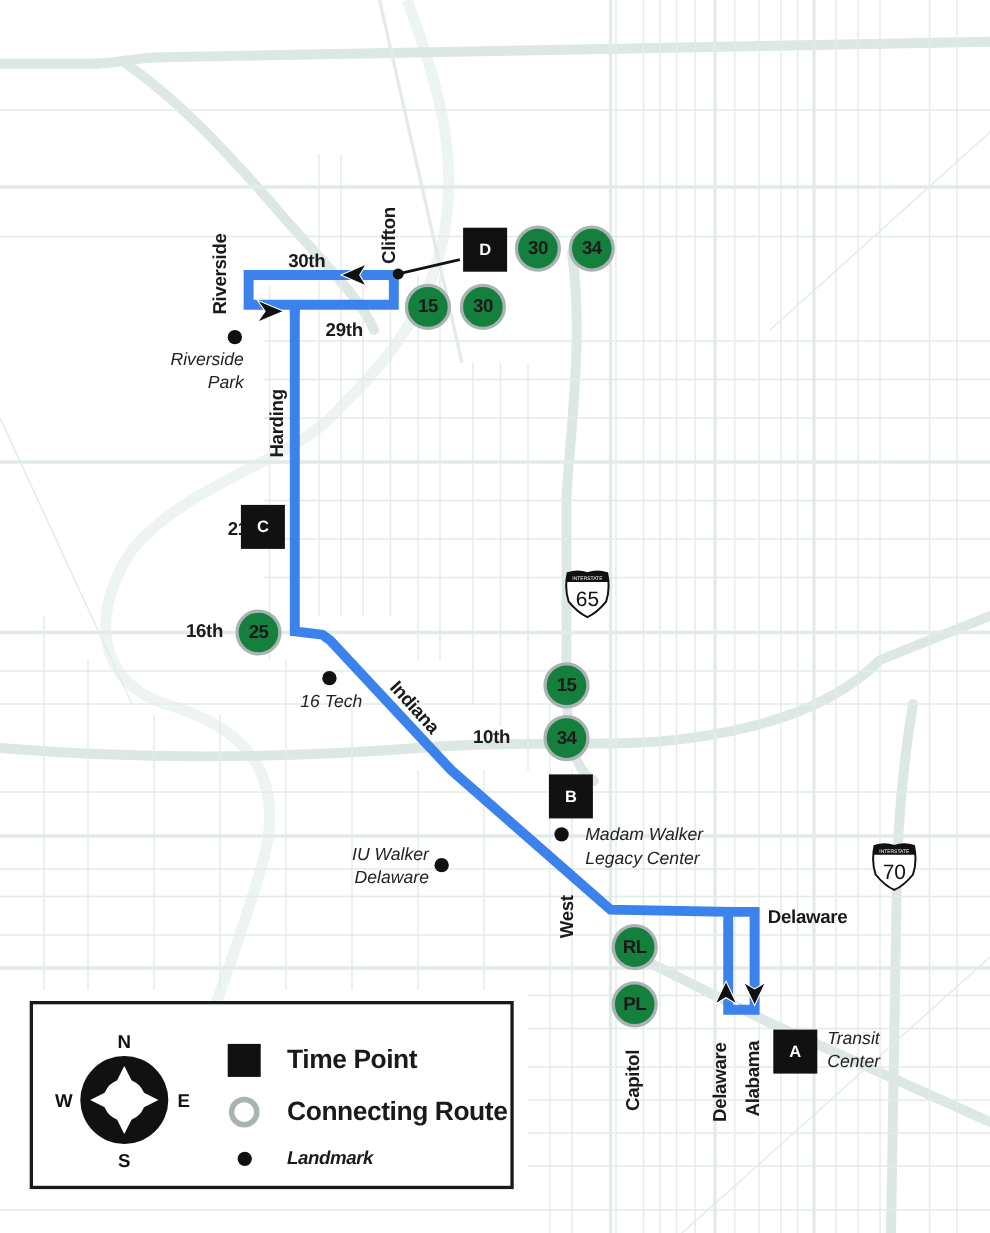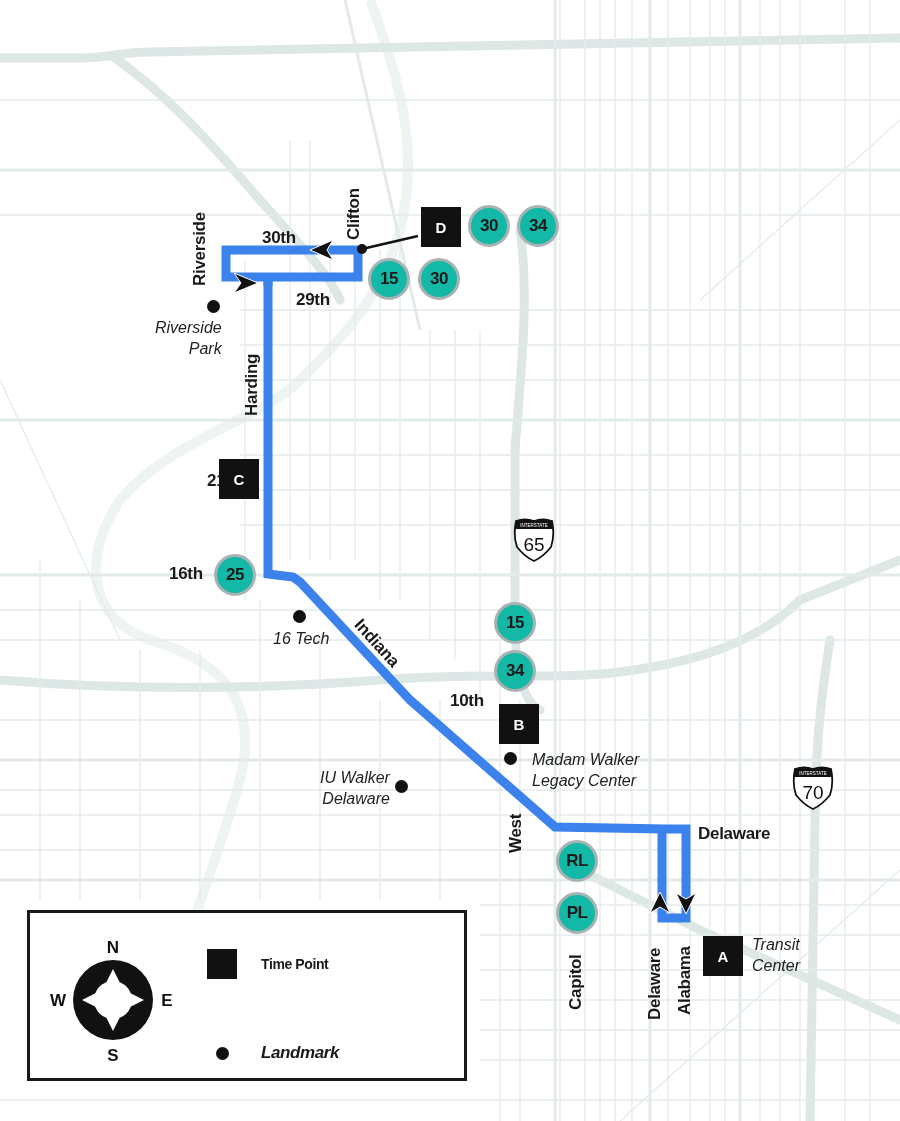--- a/index.html
+++ b/index.html
@@ -30,37 +30,37 @@
     }
     .lm.right { text-align: right; }
     .dot { position: absolute; width: 13px; height: 13px; border-radius: 50%; background: #111; }
     .tp {
       position: absolute; width: 40px; height: 40px; background: #111; color: #fff;
       font-weight: bold; font-size: 15px; display: flex; align-items: center; justify-content: center;
       font-family: "Liberation Sans", sans-serif;
     }
     .cr {
       position: absolute; width: 36px; height: 36px; border: 3px solid #a9b3b3; border-radius: 50%;
-      background: #14b8a6; color: #1a1a1a; font-weight: bold; font-size: 17px;
+      background: #15803d; color: #1a1a1a; font-weight: bold; font-size: 17px;
       display: flex; align-items: center; justify-content: center; letter-spacing: -0.5px;
       font-family: "Liberation Sans", sans-serif;
     }
     .shield { position: absolute; width: 42px; height: 46px; }
 
     .legend {
       position: absolute; left: 27px; top: 910px; width: 440px; height: 171px;
       border: 3px solid #1a1a1a; background: #fff; box-sizing: border-box;
     }
     .legend .compass { position: absolute; left: 18px; top: 18px; width: 130px; height: 135px; }
     .legend .item { position: absolute; left: 175px; display: flex; align-items: center; }
     .legend .sym { width: 34px; display: flex; justify-content: center; margin-right: 22px; }
     .legend .sq { width: 30px; height: 30px; background: #111; }
     .legend .ring { width: 28px; height: 28px; border: 5px solid #a9b3b3; border-radius: 50%; box-sizing: border-box; }
     .legend .ldot { width: 13px; height: 13px; background: #111; border-radius: 50%; }
-    .legend .txt { font-weight: bold; font-size: 14px; color: #1a1a1a; letter-spacing: -0.4px; }
+    .legend .txt { font-weight: bold; font-size: 24px; color: #1a1a1a; letter-spacing: -0.4px; }
     .legend .txt.it { font-weight: bold; font-style: italic; font-size: 17px; }
   </style>
 </head>
 <body>
 
 <svg id="map" viewBox="0 0 900 1121" xmlns="http://www.w3.org/2000/svg">
   <g class="basemap">
 
     <path class="river" d="M370,0 C400,80 420,150 400,230 C380,300 340,340 300,380 C260,420 170,440 120,500 C80,560 90,620 150,640 C220,660 260,700 240,780 C220,850 200,900 180,960"></path>
 
@@ -160,21 +160,21 @@
 </svg>
 
 <div class="lbl v" style="left:191px;top:286px;">Riverside</div>
 <div class="lbl" style="left:262px;top:229px;">30th</div>
 <div class="lbl v" style="left:345px;top:240px;">Clifton</div>
 <div class="lbl" style="left:296px;top:291px;">29th</div>
 <div class="lbl v" style="left:243px;top:416px;">Harding</div>
 <div class="lbl" style="left:171px;top:472px;margin-left:36px;">21st</div>
 <div class="lbl" style="left:169px;top:565px;">16th</div>
 <div class="lbl" style="left:364px;top:616px;transform-origin:left top;transform:rotate(48deg);">Indiana</div>
-<div class="lbl" style="left:430px;top:692px;margin-left:20px;">10th</div>
+<div class="lbl" style="left:430px;top:661px;">10th</div>
 <div class="lbl v" style="left:507px;top:853px;">West</div>
 <div class="lbl" style="left:698px;top:825px;">Delaware</div>
 <div class="lbl v" style="left:567px;top:1010px;">Capitol</div>
 <div class="lbl v" style="left:646px;top:1020px;">Delaware</div>
 <div class="lbl v" style="left:676px;top:1015px;">Alabama</div>
 
 <div class="tp" style="left:421px;top:207px;">D</div>
 <div class="tp" style="left:219px;top:459px;">C</div>
 <div class="tp" style="left:499px;top:704px;">B</div>
 <div class="tp" style="left:703px;top:936px;">A</div>
@@ -238,19 +238,25 @@
     <text x="65" y="130" font-size="17" font-weight="bold" text-anchor="middle" fill="#111" font-family="Liberation Sans, sans-serif">S</text>
     <text x="10" y="75" font-size="17" font-weight="bold" text-anchor="middle" fill="#111" font-family="Liberation Sans, sans-serif">W</text>
     <text x="119" y="75" font-size="17" font-weight="bold" text-anchor="middle" fill="#111" font-family="Liberation Sans, sans-serif">E</text>
   </svg>
   <div class="item" style="top:36px;">
     <div class="sym">
         <div class="sq"></div>
       </div>
     <span class="txt">Time Point</span>
   </div>
+  <div class="item" style="top:84px;">
+    <div class="sym">
+        <div class="ring"></div>
+      </div>
+    <span class="txt">Connecting Route</span>
+  </div>
   <div class="item" style="top:130px;">
     <div class="sym">
         <div class="ldot"></div>
       </div>
     <span class="txt it">Landmark</span>
   </div>
 </div>
 
 </body></html>

